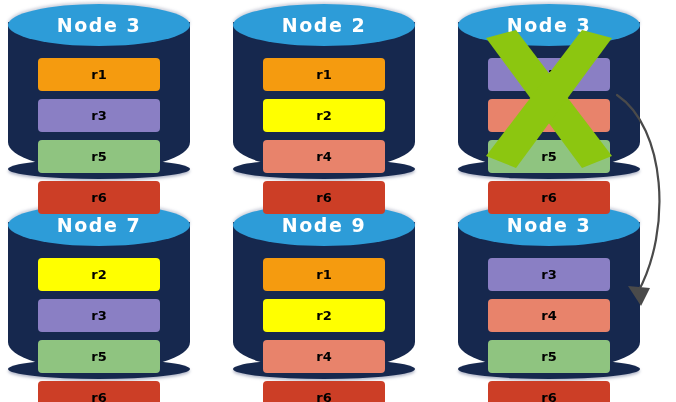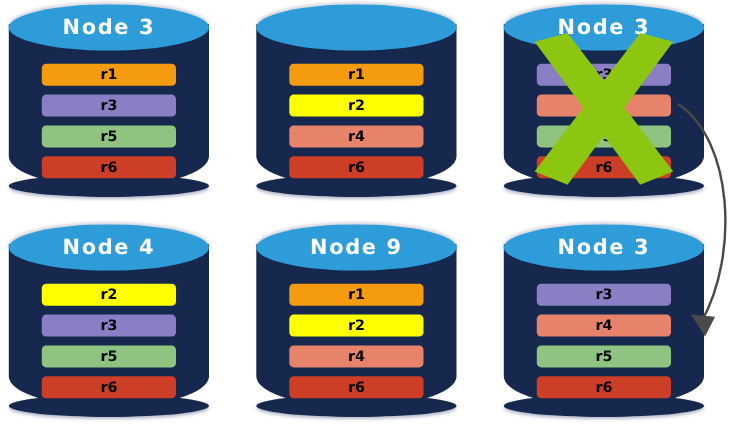--- a/index.html
+++ b/index.html
@@ -74,21 +74,21 @@
   }
 
   .replicas {
     position: absolute;
     left: 38px;
     top: 58px;
     width: 122px;
     z-index: 2;
   }
   .replica {
-    height: 20px;
+    height: 33px;
     margin-bottom: 8px;
     border-radius: 4px;
     display: flex;
     align-items: center;
     justify-content: center;
     font-size: 13px;
     font-weight: bold;
     color: #000000;
     line-height: 1;
   }
@@ -125,20 +125,21 @@
       <div class="replica" style="background: rgb(245, 155, 15);">r1</div>
       <div class="replica" style="background: rgb(138, 127, 196);">r3</div>
       <div class="replica" style="background: rgb(143, 196, 128);">r5</div>
       <div class="replica" style="background: rgb(204, 62, 38);">r6</div>
     </div>
   </div>
 
   <div class="node" style="left:225px; top:0px;">
     <div class="cyl-body"></div>
     <div class="cyl-top"></div>
+    <div class="cyl-title">Node 2</div>
     <div class="replicas">
       <div class="replica" style="background: rgb(245, 155, 15);">r1</div>
       <div class="replica" style="background: rgb(255, 255, 0);">r2</div>
       <div class="replica" style="background: rgb(232, 131, 107);">r4</div>
       <div class="replica" style="background: rgb(204, 62, 38);">r6</div>
     </div>
   </div>
 
   <div class="node" style="left:450px; top:0px;">
     <div class="cyl-body"></div>
@@ -154,21 +155,21 @@
       <g fill="#8cc610" stroke="none">
         <polygon points="28,10 58,2 154,128 124,140"></polygon>
         <polygon points="154,10 124,2 28,128 58,140"></polygon>
       </g>
     </svg>
   </div>
 
   <div class="node" style="left:0px; top:200px;">
     <div class="cyl-body"></div>
     <div class="cyl-top"></div>
-    <div class="cyl-title">Node 4</div>
+    <div class="cyl-title">Node 7</div>
     <div class="replicas">
       <div class="replica" style="background: rgb(255, 255, 0);">r2</div>
       <div class="replica" style="background: rgb(138, 127, 196);">r3</div>
       <div class="replica" style="background: rgb(143, 196, 128);">r5</div>
       <div class="replica" style="background: rgb(204, 62, 38);">r6</div>
     </div>
   </div>
 
   <div class="node" style="left:225px; top:200px;">
     <div class="cyl-body"></div>

